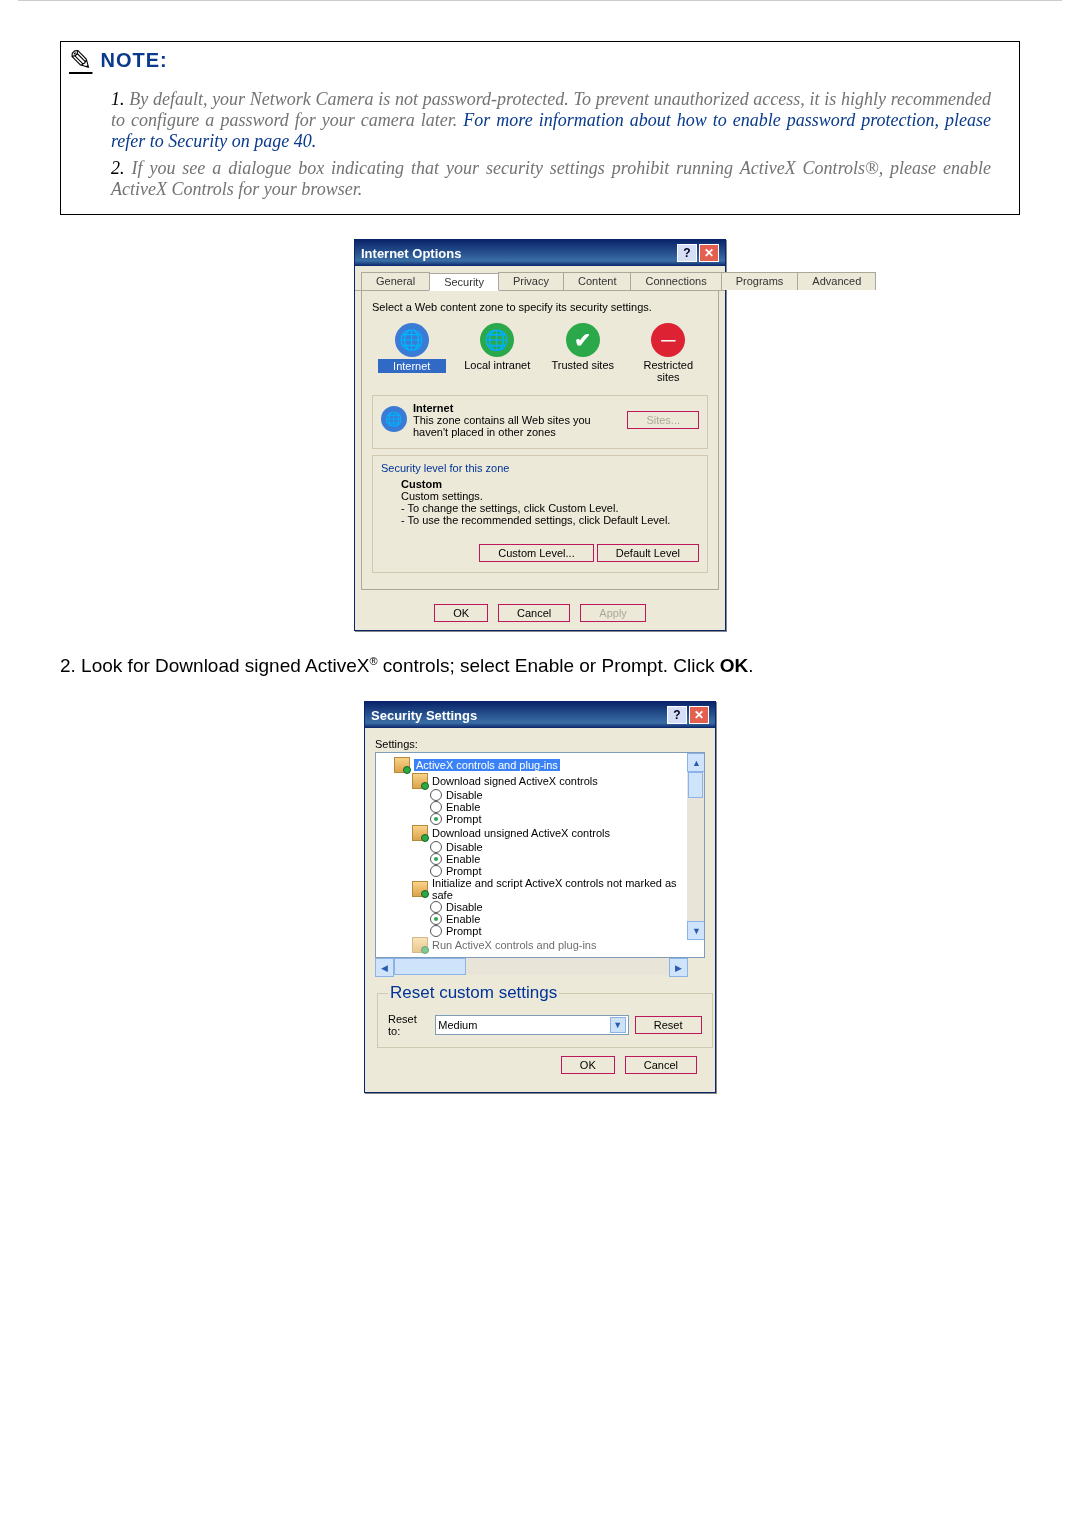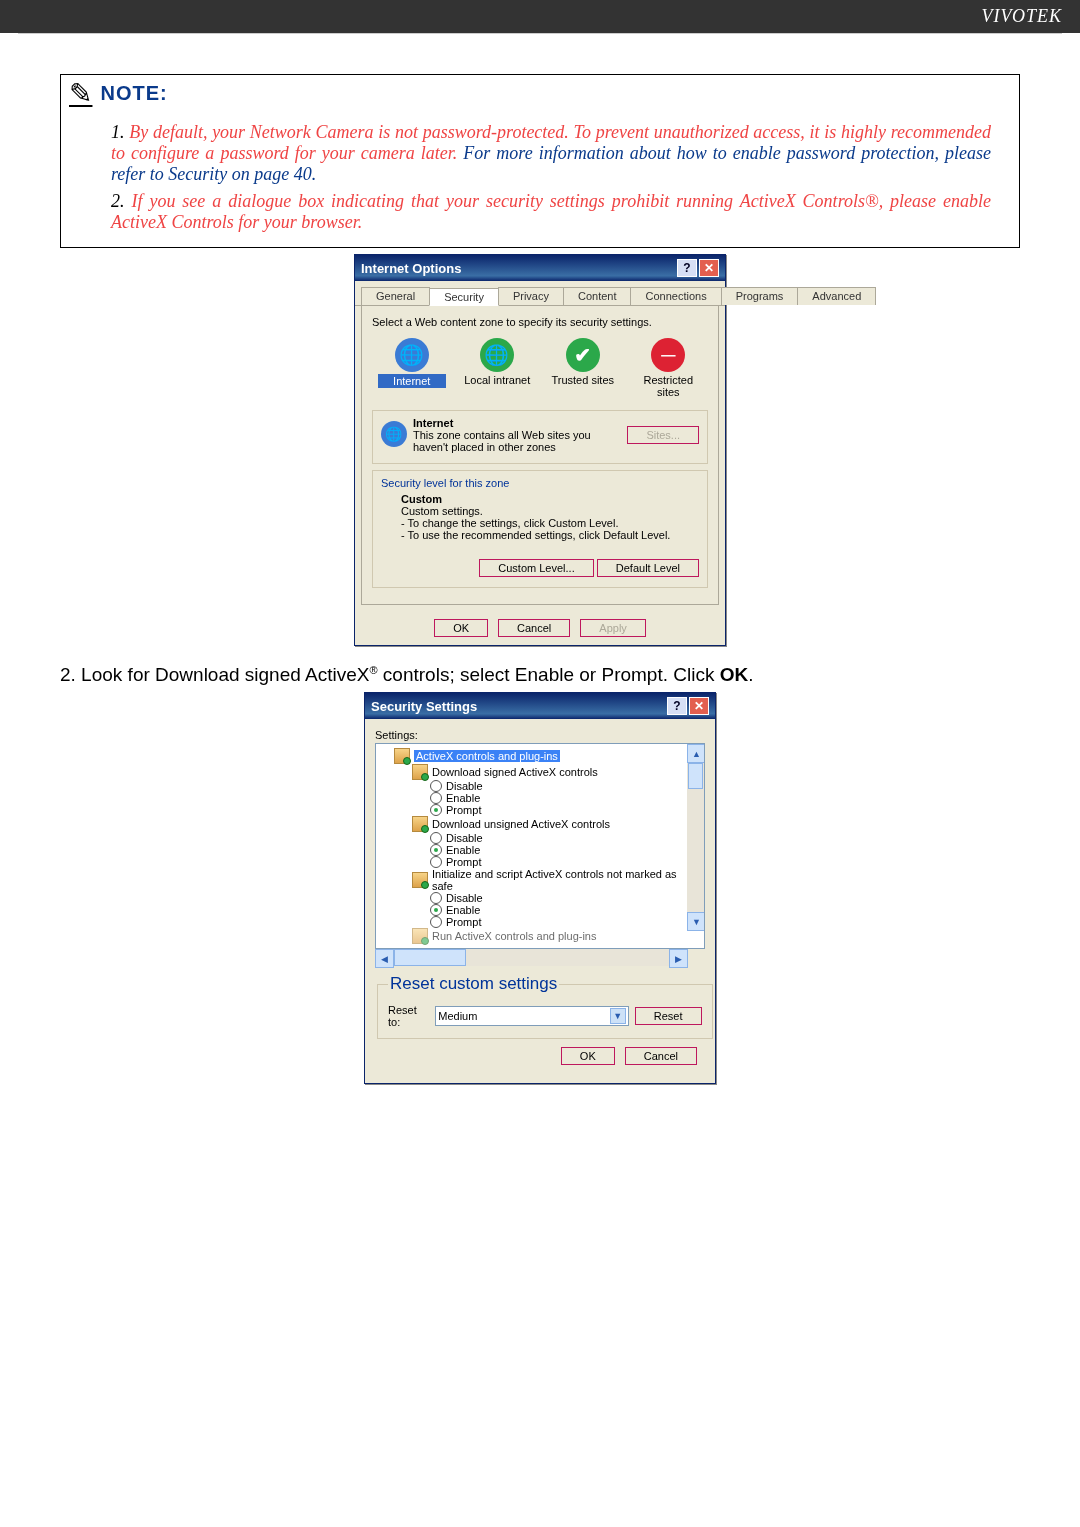--- a/index.html
+++ b/index.html
@@ -6,24 +6,24 @@
 .page { width:1080px; min-height:1527px; position:relative; background:#fff; }
 .header-band { background:#333; color:#fff; font-style:italic; font-family:Georgia, serif; letter-spacing:1px; padding:6px 18px 6px 0; text-align:right; font-size:18px; }
 .header-rule { border:0; border-top:1px solid #ccc; margin:0 18px; }
 .content { padding: 30px 60px 20px 60px; color:#000; }
 .note-box { border:1px solid #000; padding:0; margin-top:10px; }
 .note-head { display:flex; align-items:center; padding:2px 8px; }
 .pencil-icon { font-size:28px; margin-right:8px; text-decoration:underline; display:inline-block; }
 .note-title { color:#0A3A8B; font-weight:bold; font-size:20px; letter-spacing:1px; font-family:Arial; }
 .note-list { padding:10px 28px 14px 50px; font-size:18px; font-style:italic; font-family:Georgia, 'Times New Roman', serif; text-align:justify; color:#000; }
 .note-list .blue { color:#0A3A8B; }
-.note-list .black { color:#ef4444; font-style:italic; }
+.note-list .black { color:#737373; font-style:italic; }
 .body-text { font-size:19px; margin-top:18px; font-family:Arial, Helvetica, sans-serif; color:#000; }
 .sup { font-size:11px; vertical-align:super; }
-.dialog { width:370px; margin:6px auto; border:1px solid #0A246A; font-family:Tahoma, Arial, sans-serif; font-size:11px; background:#ECE9D8; box-shadow:1px 1px 0 #888; }
+.dialog { width:370px; margin:24px auto; border:1px solid #0A246A; font-family:Tahoma, Arial, sans-serif; font-size:11px; background:#ECE9D8; box-shadow:1px 1px 0 #888; }
 .titlebar { background:linear-gradient(to bottom,#0A246A,#3A6EA5 80%,#0A246A); color:#fff; padding:4px 6px; display:flex; align-items:center; font-weight:bold; font-size:13px; }
 .titlebar .spacer { flex:1; }
 .winbtn { width:18px; height:16px; background:#D6DFF5; border:1px solid #fff; color:#002; font-size:12px; font-weight:bold; display:flex; align-items:center; justify-content:center; margin-left:2px; }
 .winbtn.close { background:#E35F4F; color:#fff; }
 .tabstrip { display:flex; padding:6px 6px 0 6px; border-bottom:1px solid #ACA899; }
 .tab { background:#ECE9D8; border:1px solid #ACA899; border-bottom:none; padding:2px 14px; font-size:11px; margin-right:-1px; color:#333; }
 .tab.active { background:#fff; font-weight:normal; position:relative; top:1px; border-bottom:1px solid #fff; }
 .panel-eced { background:#ECE9D8; margin:0; padding:10px; }
 .zones { display:flex; gap:18px; justify-content:space-around; padding:10px 6px 6px 6px; }
 .zone { text-align:center; width:70px; }
@@ -53,21 +53,20 @@
 .select .chev { background:#CDE1F7; border:1px solid #8BB3E8; width:14px; height:14px; display:flex; align-items:center; justify-content:center; color:#2A5DB0; font-size:9px; }
 .footer-band { background:#333; color:#fff; font-style:italic; font-family:Georgia, serif; padding:6px 18px; text-align:right; font-size:16px; letter-spacing:0.5px; position:absolute; bottom:0; left:0; right:0; }
 .pg { color:#5BB5E8; }
 .sec-wrap { position:relative; padding-bottom:17px; }
 .label11 { font-size:11px; margin-bottom:2px; display:block; }
 </style>
 </head>
 <body>
 
 <div class="page">
-  <div class="header-band">VIVOTEK</div>
   <hr class="header-rule">
 
   <div class="content">
     <div class="note-box">
       <div class="note-head">
         <span class="pencil-icon">✎</span>
         <span class="note-title">NOTE:</span>
       </div>
       <div class="note-list">
         <div style="margin-bottom:6px;">

